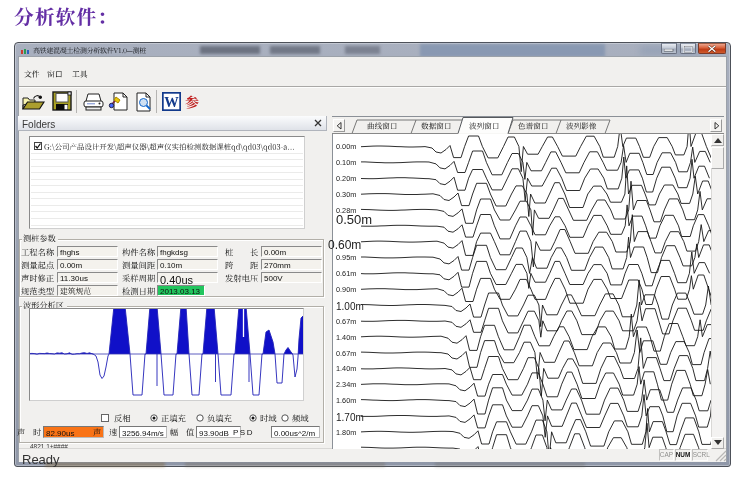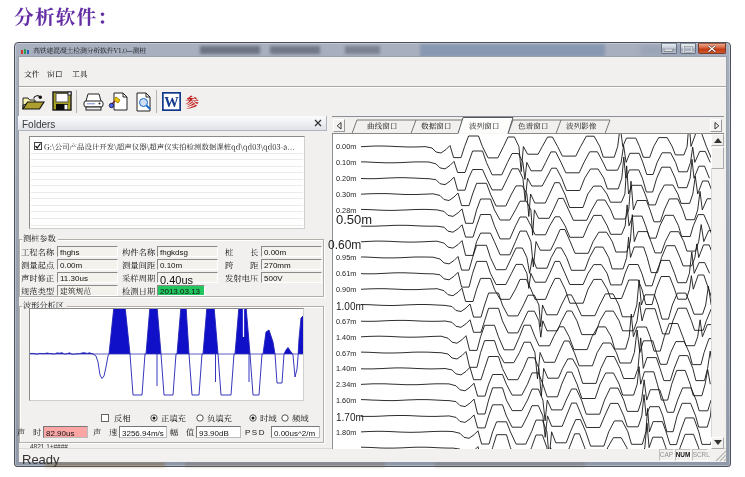--- a/index.html
+++ b/index.html
@@ -300,21 +300,21 @@
 <div style="position:absolute;left:17px;top:427px;">
       <svg width="10" height="12" viewBox="0 0 10 12" style="display:block">
         <path transform="translate(0,8.4)" d="M1.4 -3.8V-2.6C1.4 -1.5 1.3 -0.4 0.3 0.6L0.4 0.7C1.5 -0.0 1.9 -1.0 1.9 -1.9H6.2V-1.4H6.3C6.4 -1.4 6.7 -1.5 6.7 -1.5V-3.5C6.9 -3.5 7.0 -3.6 7.0 -3.6L6.4 -4.1L6.1 -3.8H2.1L1.4 -4.1ZM2.0 -2.1 2.0 -2.6V-3.6H3.8V-2.1ZM4.4 -2.1V-3.6H6.2V-2.1ZM3.8 -6.9V-6.0H0.5L0.6 -5.7H3.8V-4.8H1.0L1.1 -4.6H7.2C7.3 -4.6 7.4 -4.6 7.4 -4.7C7.1 -4.9 6.7 -5.3 6.7 -5.3L6.3 -4.8H4.4V-5.7H7.5C7.6 -5.7 7.7 -5.8 7.7 -5.9C7.4 -6.1 6.9 -6.5 6.9 -6.5L6.5 -6.0H4.4V-6.6C4.6 -6.6 4.6 -6.7 4.7 -6.8Z" fill="#131313"></path>
       </svg>
     </div>
 <div style="position:absolute;left:33px;top:427px;">
       <svg width="10" height="12" viewBox="0 0 10 12" style="display:block">
         <path transform="translate(0,8.4)" d="M3.7 -3.7 3.6 -3.6C4.0 -3.1 4.5 -2.3 4.5 -1.6C5.1 -1.1 5.7 -2.6 3.7 -3.7ZM2.4 -1.4H1.2V-3.5H2.4ZM0.7 -6.4V-0.0H0.7C1.0 -0.0 1.2 -0.2 1.2 -0.2V-1.1H2.4V-0.4H2.5C2.7 -0.4 3.0 -0.5 3.0 -0.6V-5.8C3.1 -5.8 3.3 -5.9 3.3 -5.9L2.7 -6.5L2.4 -6.1H1.3ZM2.4 -3.7H1.2V-5.9H2.4ZM7.3 -5.4 6.9 -4.9H6.5V-6.5C6.7 -6.5 6.8 -6.6 6.8 -6.7L6.0 -6.8V-4.9H3.2L3.2 -4.6H6.0V-0.2C6.0 -0.1 5.9 -0.0 5.7 -0.0C5.5 -0.0 4.4 -0.1 4.4 -0.1V0.0C4.9 0.1 5.1 0.1 5.3 0.2C5.4 0.3 5.5 0.5 5.5 0.6C6.4 0.6 6.5 0.3 6.5 -0.2V-4.6H7.7C7.9 -4.6 7.9 -4.7 8.0 -4.8C7.7 -5.0 7.3 -5.4 7.3 -5.4Z" fill="#131313"></path>
       </svg>
     </div>
-<div class="abs" style="left:43px;top:426px;width:45px;height:12px;background:#fca5a5;border:1px solid #bbb;border-top-color:#777;border-left-color:#777">
+<div class="abs" style="left:43px;top:426px;width:61px;height:12px;background:#f97316;border:1px solid #bbb;border-top-color:#777;border-left-color:#777">
       <div style="position:absolute;left:2px;top:1.5px;font-size:8px;color:#111;white-space:nowrap">82.90us</div>
     </div>
 <div style="position:absolute;left:93px;top:427px;">
       <svg width="10" height="12" viewBox="0 0 10 12" style="display:block">
         <path transform="translate(0,8.4)" d="M1.4 -3.8V-2.6C1.4 -1.5 1.3 -0.4 0.3 0.6L0.4 0.7C1.5 -0.0 1.9 -1.0 1.9 -1.9H6.2V-1.4H6.3C6.4 -1.4 6.7 -1.5 6.7 -1.5V-3.5C6.9 -3.5 7.0 -3.6 7.0 -3.6L6.4 -4.1L6.1 -3.8H2.1L1.4 -4.1ZM2.0 -2.1 2.0 -2.6V-3.6H3.8V-2.1ZM4.4 -2.1V-3.6H6.2V-2.1ZM3.8 -6.9V-6.0H0.5L0.6 -5.7H3.8V-4.8H1.0L1.1 -4.6H7.2C7.3 -4.6 7.4 -4.6 7.4 -4.7C7.1 -4.9 6.7 -5.3 6.7 -5.3L6.3 -4.8H4.4V-5.7H7.5C7.6 -5.7 7.7 -5.8 7.7 -5.9C7.4 -6.1 6.9 -6.5 6.9 -6.5L6.5 -6.0H4.4V-6.6C4.6 -6.6 4.6 -6.7 4.7 -6.8Z" fill="#131313"></path>
       </svg>
     </div>
 <div style="position:absolute;left:109px;top:427px;">
       <svg width="10" height="12" viewBox="0 0 10 12" style="display:block">
         <path transform="translate(0,8.4)" d="M0.8 -6.7 0.7 -6.7C1.0 -6.2 1.5 -5.5 1.6 -5.0C2.2 -4.6 2.6 -5.8 0.8 -6.7ZM1.5 -1.0C1.2 -0.7 0.7 -0.3 0.3 -0.0L0.8 0.6C0.8 0.5 0.9 0.5 0.8 0.4C1.1 0.0 1.5 -0.5 1.7 -0.8C1.8 -0.9 1.8 -0.9 2.0 -0.8C2.7 0.2 3.5 0.4 5.1 0.4C6.0 0.4 6.7 0.4 7.5 0.4C7.6 0.2 7.7 0.0 7.9 -0.0V-0.1C7.0 -0.1 6.2 -0.1 5.3 -0.1C3.7 -0.1 2.8 -0.2 2.1 -1.0C2.0 -1.0 2.0 -1.0 2.0 -1.0V-3.7C2.2 -3.8 2.3 -3.8 2.4 -3.9L1.7 -4.5L1.4 -4.1H0.4L0.5 -3.8H1.5ZM4.9 -3.3H3.7V-4.5H4.9ZM7.2 -6.3 6.8 -5.8H5.5V-6.6C5.7 -6.6 5.7 -6.7 5.8 -6.8L4.9 -6.9V-5.8H2.7L2.8 -5.6H4.9V-4.7H3.7L3.1 -5.0V-2.7H3.2C3.4 -2.7 3.7 -2.8 3.7 -2.8V-3.1H4.6C4.2 -2.3 3.5 -1.5 2.7 -1.0L2.8 -0.8C3.6 -1.3 4.4 -1.9 4.9 -2.6V-0.3H5.1C5.2 -0.3 5.5 -0.4 5.5 -0.5V-2.5C6.1 -2.1 7.0 -1.5 7.3 -1.0C7.9 -0.7 8.1 -2.0 5.5 -2.7V-3.1H6.7V-2.7H6.8C7.0 -2.7 7.3 -2.9 7.3 -2.9V-4.4C7.4 -4.4 7.6 -4.5 7.6 -4.6L7.0 -5.1L6.7 -4.7H5.5V-5.6H7.7C7.8 -5.6 7.9 -5.6 7.9 -5.7C7.6 -6.0 7.2 -6.3 7.2 -6.3ZM5.5 -4.5H6.7V-3.3H5.5Z" fill="#131313"></path>
@@ -329,21 +329,21 @@
       </svg>
     </div>
 <div style="position:absolute;left:186px;top:427px;">
       <svg width="10" height="12" viewBox="0 0 10 12" style="display:block">
         <path transform="translate(0,8.4)" d="M2.1 -4.6 1.8 -4.7C2.1 -5.2 2.4 -5.8 2.6 -6.4C2.8 -6.4 2.9 -6.5 2.9 -6.6L2.0 -6.9C1.6 -5.3 0.9 -3.7 0.2 -2.7L0.3 -2.6C0.7 -3.0 1.0 -3.4 1.3 -3.8V0.6H1.4C1.6 0.6 1.9 0.5 1.9 0.4V-4.4C2.0 -4.4 2.1 -4.5 2.1 -4.6ZM7.1 -6.3 6.7 -5.8H5.2L5.3 -6.6C5.5 -6.6 5.6 -6.7 5.6 -6.8L4.7 -6.9L4.7 -5.8H2.6L2.6 -5.6H4.7L4.7 -4.7H3.8L3.2 -4.9V0.1H2.2L2.3 0.3H7.8C7.9 0.3 8.0 0.3 8.0 0.2C7.7 -0.1 7.3 -0.4 7.3 -0.4L7.0 0.1H6.9V-4.4C7.1 -4.4 7.2 -4.4 7.3 -4.5L6.6 -5.1L6.3 -4.7H5.1L5.2 -5.6H7.5C7.7 -5.6 7.7 -5.6 7.8 -5.7C7.5 -6.0 7.1 -6.3 7.1 -6.3ZM3.7 0.1V-1.0H6.4V0.1ZM3.7 -1.2V-2.2H6.4V-1.2ZM3.7 -2.4V-3.3H6.4V-2.4ZM3.7 -3.5V-4.4H6.4V-3.5Z" fill="#131313"></path>
       </svg>
     </div>
 <div class="abs" style="left:196px;top:426px;width:45px;height:12px;background:#fff;border:1px solid #bbb;border-top-color:#777;border-left-color:#777">
       <div style="position:absolute;left:2px;top:1.5px;font-size:8px;color:#111;white-space:nowrap">93.90dB</div>
     </div>
-<div class="abs" style="left:245px;top:428px;font-size:8px;letter-spacing:1.5px;color:#131313">PSD</div>
+<div class="abs" style="left:233px;top:428px;font-size:8px;letter-spacing:1.5px;color:#131313">PSD</div>
 <div class="abs" style="left:271px;top:426px;width:49px;height:12px;background:#fff;border:1px solid #bbb;border-top-color:#777;border-left-color:#777">
       <div style="position:absolute;left:2px;top:1.5px;font-size:8px;color:#111;white-space:nowrap">0.00us^2/m</div>
     </div>
 <div class="abs" style="left:30px;top:443px;font-size:6.5px;color:#333;white-space:nowrap">4821.1±####</div>
 <div class="abs" style="left:19px;top:448px;width:707px;height:14px;background:#f2f1ef;border-top:1px solid #d9d8d6"></div>
 <div class="abs" style="left:22px;top:452px;font-size:13px;color:#333">Ready</div>
 <div class="abs" style="left:659px;top:449px;width:15px;height:12px;border:1px solid #fdfdfc;border-top-color:#c2c1bf;border-left-color:#c2c1bf"></div>
 <div class="abs" style="left:659px;top:451px;width:15px;font-size:7px;color:#8f8f8d;text-align:center;transform:scaleX(0.92)">CAP</div>
 <div class="abs" style="left:675px;top:449px;width:16px;height:12px;border:1px solid #fdfdfc;border-top-color:#c2c1bf;border-left-color:#c2c1bf"></div>
 <div class="abs" style="left:675px;top:451px;width:16px;font-weight:bold;font-size:7px;color:#141414;text-align:center;transform:scaleX(0.92)">NUM</div>

